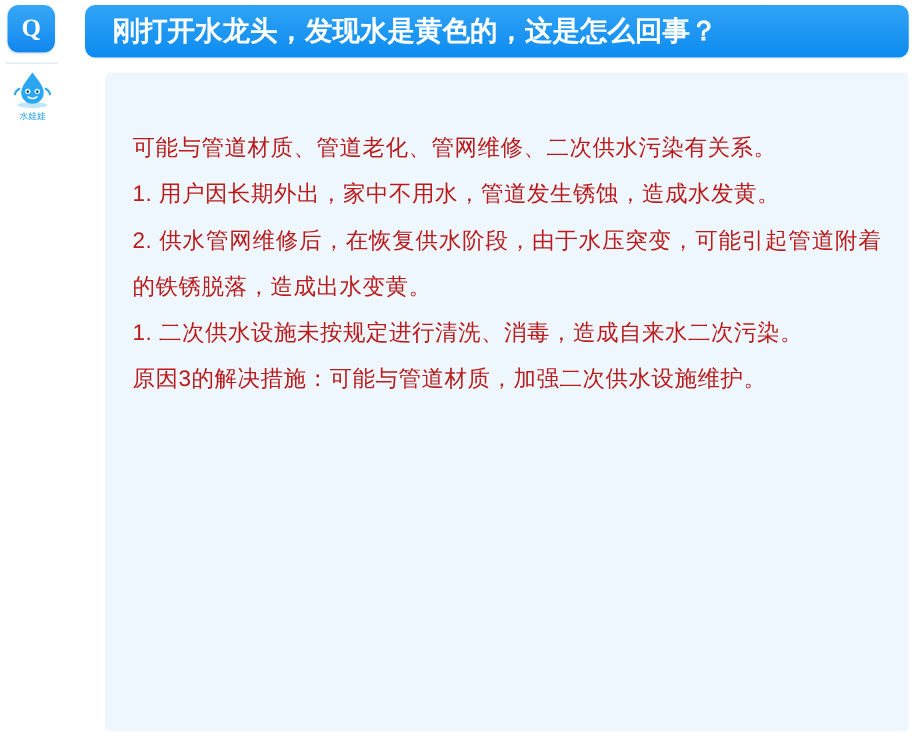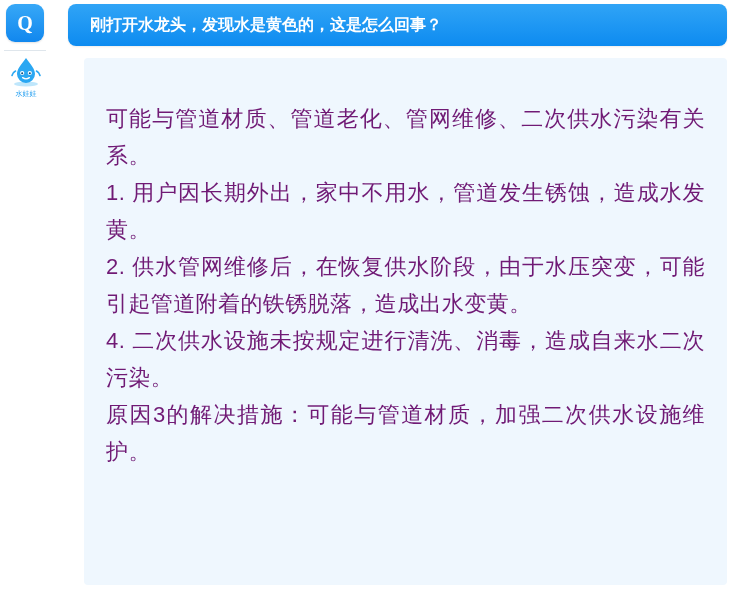--- a/index.html
+++ b/index.html
@@ -80,21 +80,21 @@
     position: absolute;
     left: 68px;
     top: 4px;
     width: 659px;
     height: 42px;
     box-sizing: border-box;
     border-radius: 8px;
     background: #1f9bf5;
     background: linear-gradient(180deg, #30a4f6 0%, #0d8bf0 100%);
     color: #ffffff;
-    font-size: 16px;
+    font-size: 22px;
     font-weight: bold;
     line-height: 42px;
     padding: 0 22px;
     white-space: nowrap;
     overflow: hidden;
     font-family: "Liberation Sans", sans-serif;
     box-shadow: 0 1px 2px rgba(0,0,0,0.08);
   }
 
   
@@ -104,22 +104,22 @@
     top: 58px;
     width: 643px;
     height: 527px;
     box-sizing: border-box;
     background: #eff7fe;
     border-radius: 4px;
     padding: 42px 22px 20px 22px;
     overflow: hidden;
   }
   .answer-body {
-    color: #701a75;
-    font-size: 22px;
+    color: #b91c1c;
+    font-size: 18px;
     line-height: 37px;
     font-family: "Liberation Sans", sans-serif;
     letter-spacing: 0.4px;
   }
   .answer-body p {
     margin: 0;
     text-align: justify;
   }
 </style>
 </head>
@@ -146,18 +146,18 @@
     </div>
   </div>
 
   <div class="question-bubble">刚打开水龙头，发现水是黄色的，这是怎么回事？</div>
 
   <div class="answer-panel">
     <div class="answer-body">
         <p>可能与管道材质、管道老化、管网维修、二次供水污染有关系。</p>
         <p>1. 用户因长期外出，家中不用水，管道发生锈蚀，造成水发黄。</p>
         <p>2. 供水管网维修后，在恢复供水阶段，由于水压突变，可能引起管道附着的铁锈脱落，造成出水变黄。</p>
-        <p>4. 二次供水设施未按规定进行清洗、消毒，造成自来水二次污染。</p>
+        <p>1. 二次供水设施未按规定进行清洗、消毒，造成自来水二次污染。</p>
         <p>原因3的解决措施：可能与管道材质，加强二次供水设施维护。</p>
       </div>
   </div>
 
 </div>
 
 </body></html>

